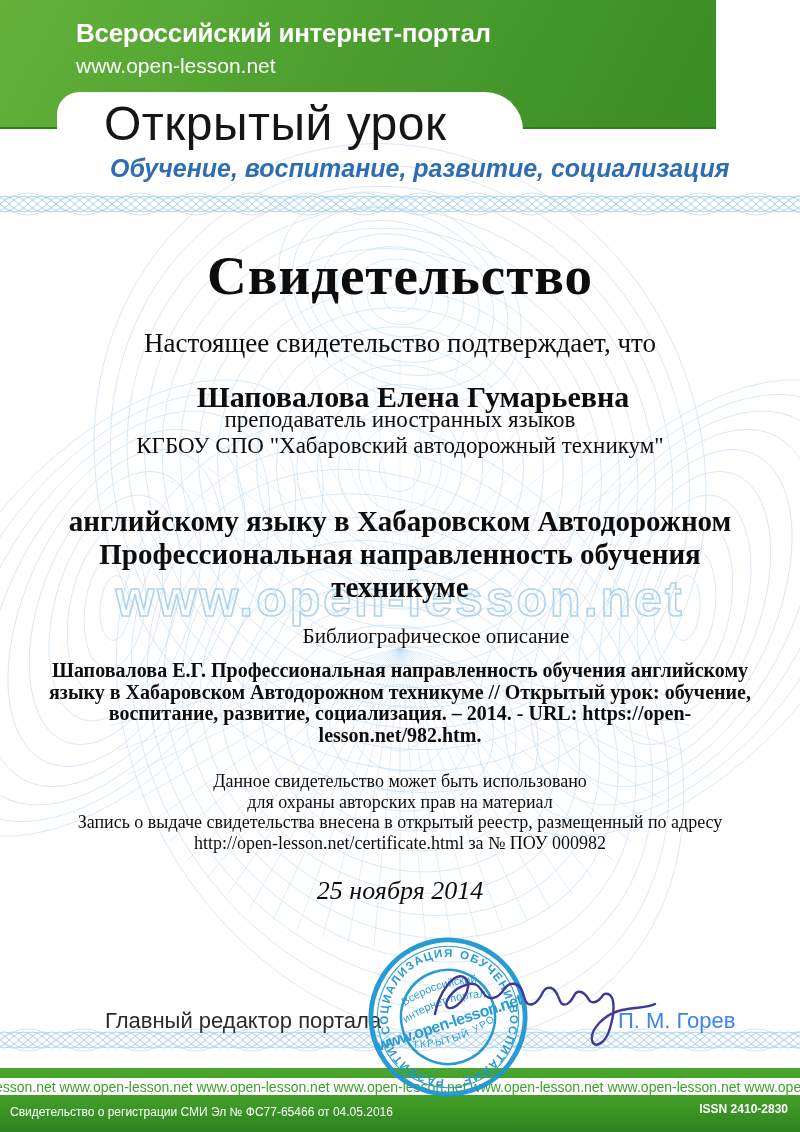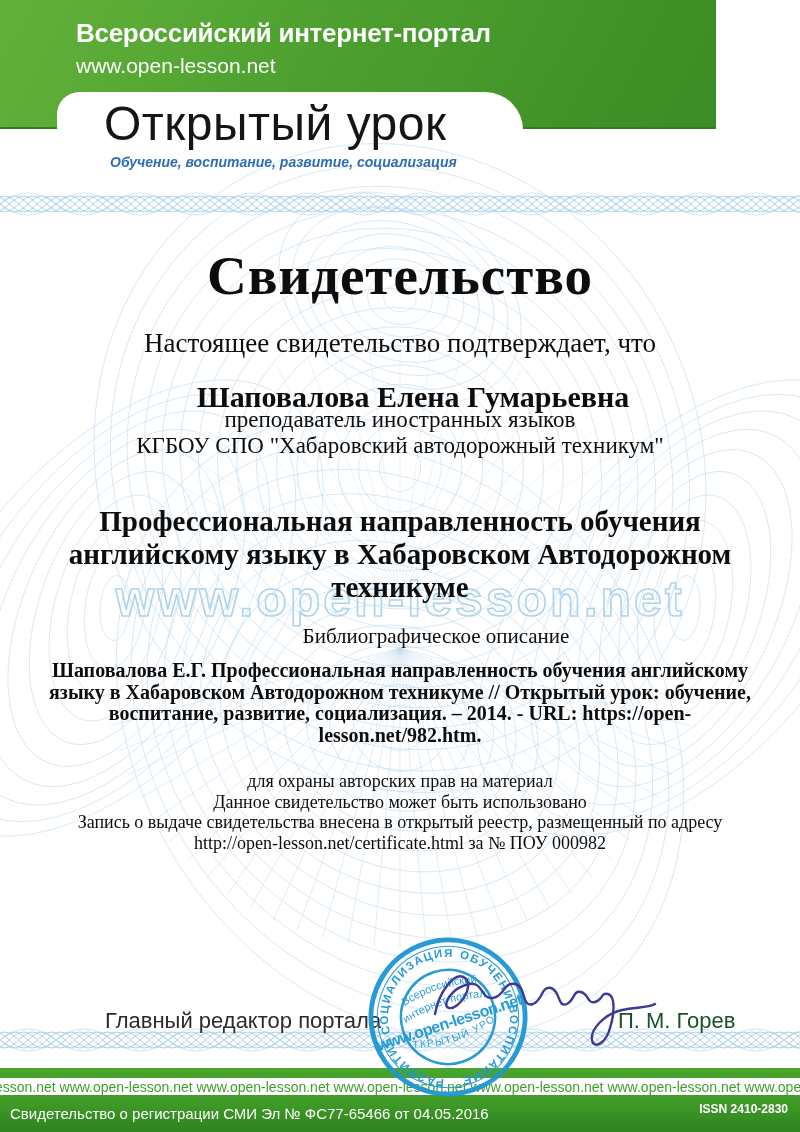--- a/index.html
+++ b/index.html
@@ -11,52 +11,52 @@
           border-bottom:2px solid #2f7f1f;box-sizing:border-box;}
   .portal-title{position:absolute;left:76px;top:18px;color:#fff;font-weight:bold;
           font-family:"Liberation Sans","DejaVu Sans",sans-serif;font-size:26px;letter-spacing:-.3px;}
   .portal-url{position:absolute;left:76px;top:54px;color:#fff;
           font-family:"Liberation Sans","DejaVu Sans",sans-serif;font-size:21px;}
   .tab{position:absolute;left:57px;top:92px;width:466px;height:38px;background:#fff;
           border-radius:26px 44px 0 0;}
   .site-name{position:absolute;left:104px;top:96px;color:#151515;z-index:3;
           font-family:"Liberation Sans","DejaVu Sans",sans-serif;font-size:48px;font-weight:500;letter-spacing:.5px;}
   .site-tagline{position:absolute;left:110px;top:154px;color:#2e6db4;z-index:3;
-          font-family:"Liberation Sans","DejaVu Sans",sans-serif;font-size:14px;font-style:italic;font-weight:600;}
+          font-family:"Liberation Sans","DejaVu Sans",sans-serif;font-size:25px;font-style:italic;font-weight:600;}
   
   .guilloche{position:absolute;left:0;top:128px;z-index:0;}
   .watermark{position:absolute;left:0;top:568px;z-index:1;}
   
   .ct{position:absolute;left:0;width:800px;text-align:center;color:#0d0d0d;z-index:2;}
   .cert-title{top:244px;font-size:55px;font-weight:bold;letter-spacing:1px;}
   .cert-intro{top:328px;font-size:27px;}
   .cert-name{top:380px;font-size:30px;font-weight:bold;padding-left:13px;}
   .cert-role{top:407px;font-size:23px;}
   .cert-org{top:433px;font-size:23px;}
   .cert-action{top:470px;font-size:23px;}
   .work-title{top:505px;font-size:29px;font-weight:bold;line-height:33px;}
   .bib-heading{top:624px;font-size:21px;margin-left:36px;}
   .bib-text{top:660px;font-size:20px;font-weight:bold;line-height:21.5px;}
   .usage-text{top:771px;font-size:18px;line-height:20.5px;}
   .cert-date{top:876px;font-size:26px;font-style:italic;}
   
   .editor-label{position:absolute;left:105px;top:1008px;font-size:22px;color:#2b2b2b;z-index:2;
           font-family:"Liberation Sans","DejaVu Sans",sans-serif;}
-  .editor-name{position:absolute;left:618px;top:1008px;font-size:22px;color:#14532d;z-index:2;
+  .editor-name{position:absolute;left:618px;top:1008px;font-size:22px;color:#3b82f6;z-index:2;
           font-family:"Liberation Sans","DejaVu Sans",sans-serif;}
   .stamp{position:absolute;left:362px;top:931px;width:172px;height:172px;z-index:5;opacity:.95;}
   .signature{position:absolute;left:425px;top:952px;width:235px;height:110px;z-index:6;}
   
   .footer{position:absolute;left:0;top:1068px;width:800px;height:64px;z-index:2;
           background:linear-gradient(#4aa52e 0%,#3f9a27 55%,#2e8120 100%);}
   .url-strip{position:absolute;left:0;top:10px;width:800px;height:17px;background:#fff;
           display:flex;align-items:center;justify-content:center;overflow:hidden;}
   .url-strip span{white-space:nowrap;color:#3f9e2d;font-size:14px;
           font-family:"Liberation Sans","DejaVu Sans",sans-serif;}
-  .footer-reg{position:absolute;left:10px;top:37px;color:#ffffff;font-size:15px;
+  .footer-reg{position:absolute;left:10px;top:37px;color:#ffffff;font-size:12px;
           font-family:"Liberation Sans","DejaVu Sans",sans-serif;}
   .footer-issn{position:absolute;right:12px;top:34px;color:#ffffff;font-size:12px;font-weight:bold;
           font-family:"Liberation Sans","DejaVu Sans",sans-serif;padding-left:8px;}
   .stamp text{font-family:"Liberation Sans","DejaVu Sans",sans-serif;}
 </style>
 </head>
 <body>
 
 <div class="page">
 
@@ -201,40 +201,41 @@
   <div class="site-name">Открытый урок</div>
   <div class="site-tagline">Обучение, воспитание, развитие, социализация</div>
 
   <div class="ct cert-title">Свидетельство</div>
   <div class="ct cert-intro">Настоящее свидетельство подтверждает, что</div>
   <div class="ct cert-name">Шаповалова Елена Гумарьевна</div>
   <div class="ct cert-role">преподаватель иностранных языков</div>
   <div class="ct cert-org">КГБОУ СПО "Хабаровский автодорожный техникум"</div>
 
   <div class="ct work-title">
+    <div>английскому языку в Хабаровском Автодорожном</div>
     <div>Профессиональная направленность обучения</div>
-    <div>английскому языку в Хабаровском Автодорожном</div>
     <div>техникуме</div>
   </div>
 
   <div class="ct bib-heading">Библиографическое описание</div>
   <div class="ct bib-text">
     <div>Шаповалова Е.Г. Профессиональная направленность обучения английскому</div>
     <div>языку в Хабаровском Автодорожном техникуме // Открытый урок: обучение,</div>
     <div>воспитание, развитие, социализация. – 2014. - URL: https://open-</div>
     <div>lesson.net/982.htm.</div>
   </div>
 
   <div class="ct usage-text">
+    <div>Данное свидетельство может быть использовано</div>
     <div>для охраны авторских прав на материал</div>
-    <div>Данное свидетельство может быть использовано</div>
     <div>Запись о выдаче свидетельства внесена в открытый реестр, размещенный по адресу</div>
     <div>http://open-lesson.net/certificate.html за № ПОУ 000982</div>
   </div>
 
+  <div class="ct cert-date">25 ноября 2014</div>
 
   <div class="editor-label">Главный редактор портала</div>
   <div class="editor-name">П. М. Горев</div>
 
   <svg class="stamp" viewBox="-86 -86 172 172">
     <g transform="rotate(-18)" fill="#1e96d2">
       <defs>
         <path id="arcTop" d="M -60 0 A 60 60 0 0 1 60 0"></path>
         <path id="arcBottom" d="M 62 0 A 62 62 0 0 1 -62 0"></path>
         <path id="arcIn1" d="M -44 -22 Q 0 -36 44 -22"></path>

